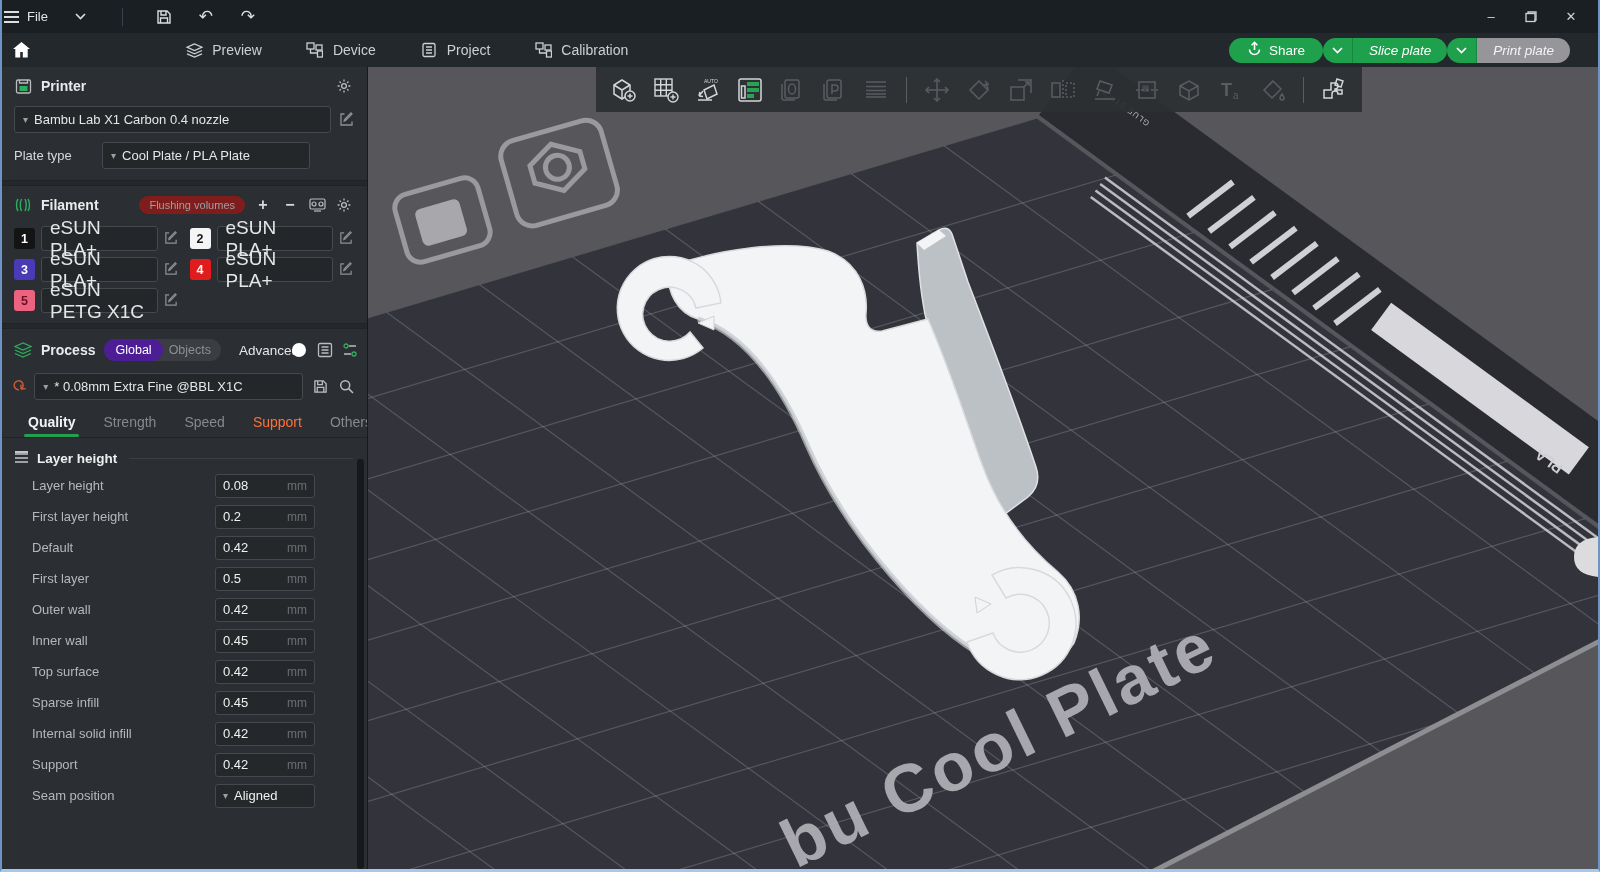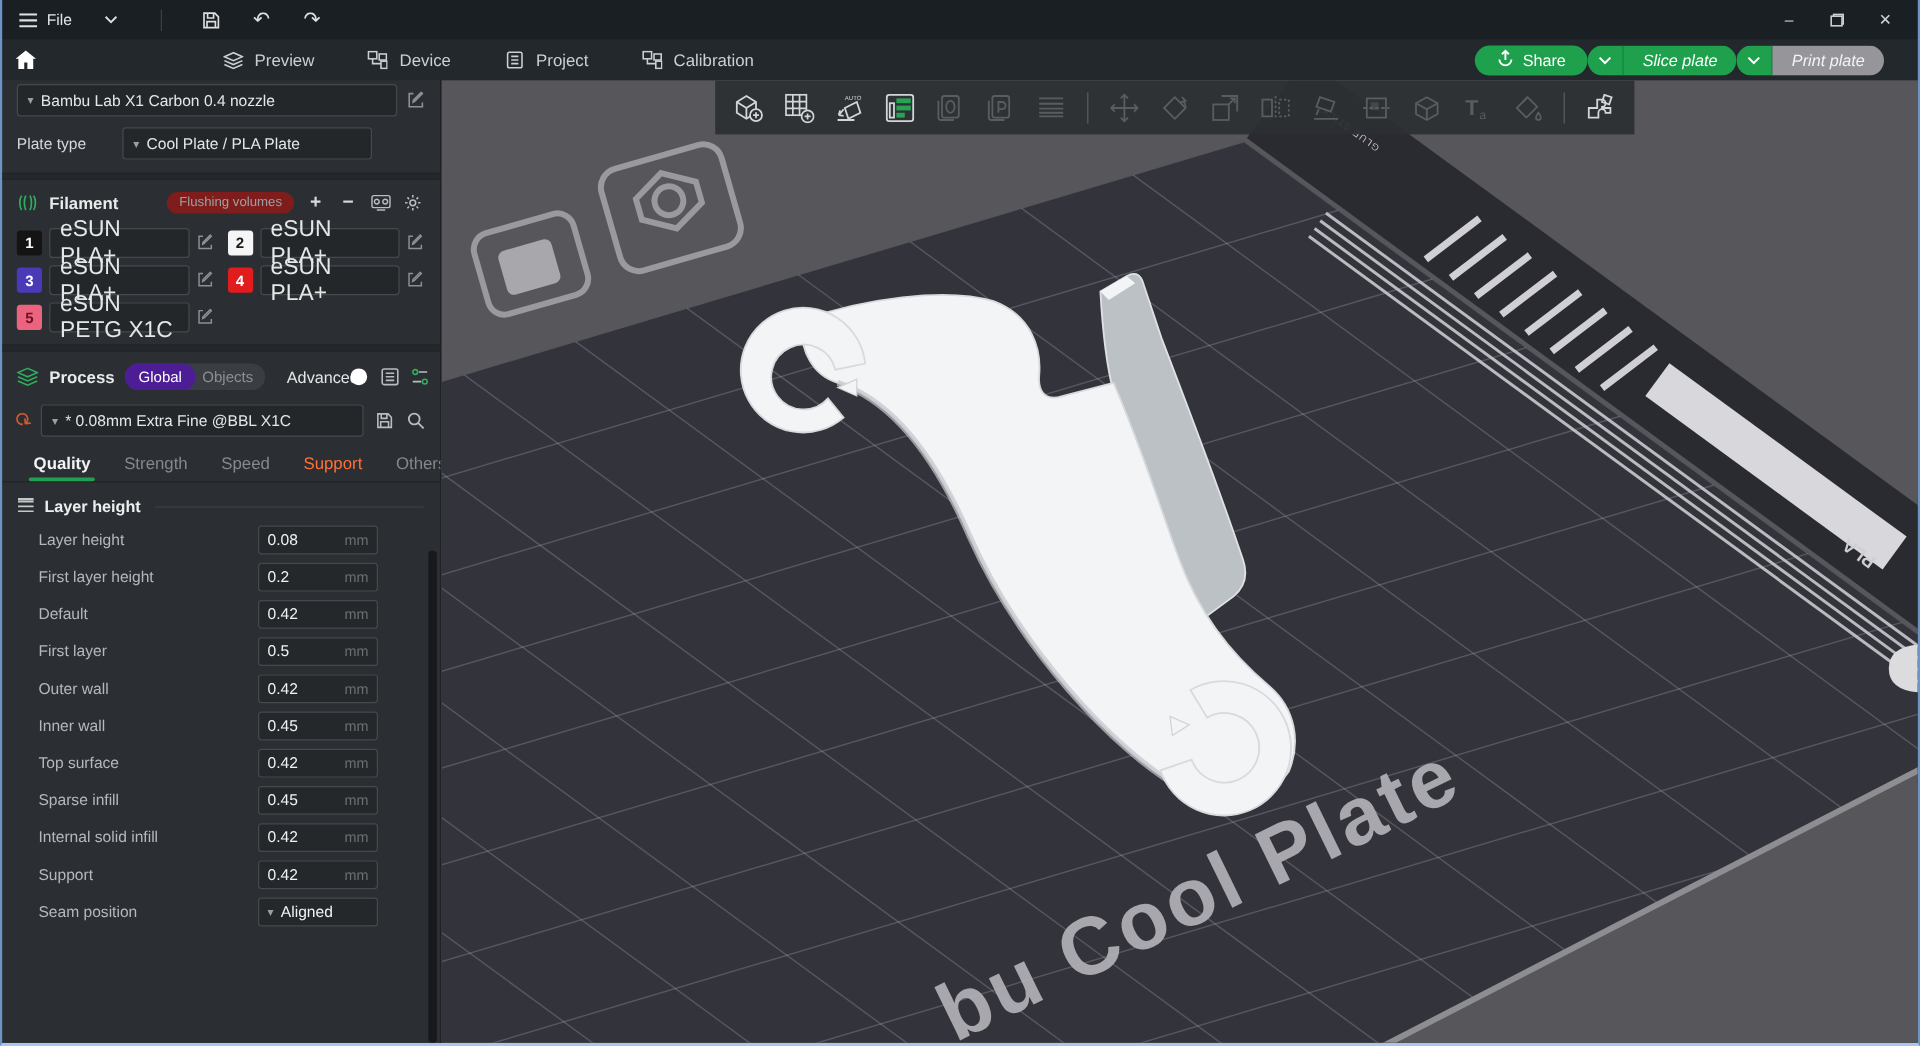--- a/index.html
+++ b/index.html
@@ -5,21 +5,21 @@
   * { margin:0; padding:0; box-sizing:border-box; }
   html,body { width:1600px; height:872px; overflow:hidden; background:#111;
     font-family:"Liberation Sans", sans-serif; }
   .window { width:1600px; height:872px; display:flex; flex-direction:column;
     border-left:2px solid #6d94c4; border-right:2px solid #6d94c4; border-bottom:3px solid #a9c7ea;
     background:#2b2f33; }
 
   
   .titlebar { height:33px; flex:0 0 33px; background:#1a1f23; display:flex; align-items:center;
     position:relative; color:#dfe1e3; font-size:13px; }
-  .tb-left { display:flex; align-items:center; gap:24px; padding-left:12px; }
+  .tb-left { display:flex; align-items:center; gap:24px; }
   .tb-btn { display:flex; align-items:center; gap:7px; color:#e2e4e6; cursor:default; }
   .tb-sep { width:1px; height:18px; background:#3a4045; margin:0 8px; }
   .tb-ico { width:18px; height:18px; display:inline-flex; align-items:center; justify-content:center; color:#dcdee0; }
   .tb-title { position:absolute; left:0; right:0; text-align:center; font-size:12.5px; color:#d8dadd; pointer-events:none; }
   .tb-right { margin-left:auto; display:flex; align-items:center; gap:6px; padding-right:10px; z-index:2; }
   .winctl { width:34px; height:26px; display:flex; align-items:center; justify-content:center; color:#cfd2d4; font-size:13px; }
 
   
   .tabbar { height:34px; flex:0 0 34px; background:#23282c; display:flex; align-items:stretch; position:relative; }
   .home-btn { width:38px; display:flex; align-items:center; justify-content:center; color:#fff; }
@@ -217,20 +217,37 @@
         </span>
         <span class="seg-label">Print plate</span>
       </div>
     </div>
   </div>
 
   <div class="main">
 
     <aside class="sidebar">
 
+      <div class="card-hd">
+        <span class="ghost-ico">
+          <svg width="17" height="17" viewBox="0 0 17 17" fill="none" stroke="currentColor" stroke-width="1.3">
+            <rect x="1.5" y="2" width="14" height="13" rx="1.5"></rect>
+              <rect x="4.5" y="8" width="8" height="5" fill="#2fae5e" stroke="none"></rect>
+              <path d="M4.5 2v3h8V2"></path>
+            </svg>
+        </span>
+        <span>Printer</span>
+        <span class="spacer"></span>
+        <span class="ghost-ico">
+          <svg width="16" height="16" viewBox="0 0 16 16" fill="none" stroke="currentColor" stroke-width="1.3">
+            <circle cx="8" cy="8" r="2.4"></circle>
+              <path d="M8 1.6v2M8 12.4v2M1.6 8h2M12.4 8h2M3.5 3.5l1.4 1.4M11.1 11.1l1.4 1.4M12.5 3.5l-1.4 1.4M4.9 11.1l-1.4 1.4"></path>
+            </svg>
+        </span>
+      </div>
       <div class="row">
         <div class="select" style="flex:1;">
           <span class="chev">▾</span>
           <span>Bambu Lab X1 Carbon 0.4 nozzle</span>
         </div>
         <span class="edit-ico">
           <svg width="15" height="15" viewBox="0 0 15 15" fill="none" stroke="currentColor" stroke-width="1.3">
               <path d="M13 9.5V13H2V2h3.5"></path>
               <path d="M6.5 8.5L13 2l-1-1-6.5 6.5-.3 1.6z"></path>
             </svg>

